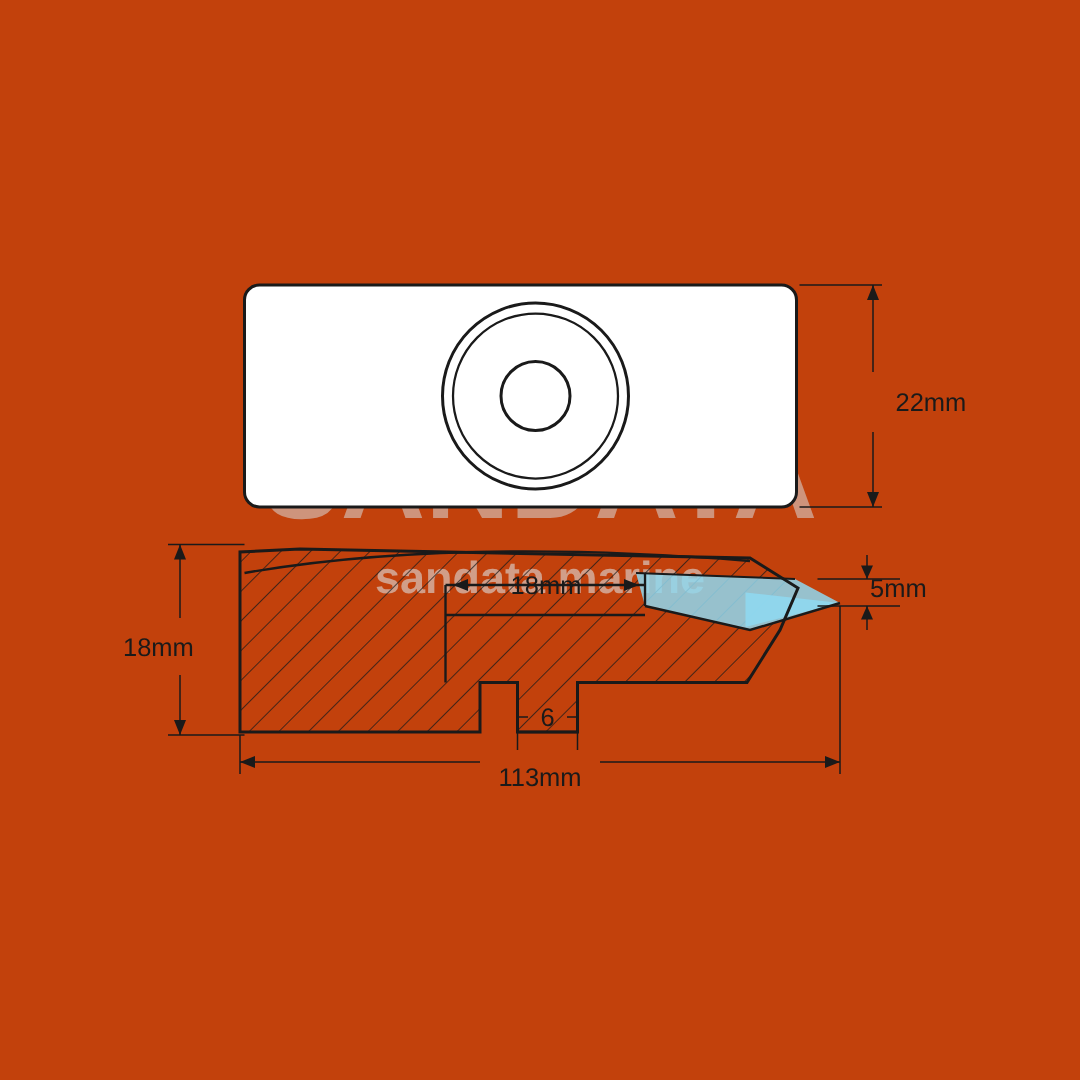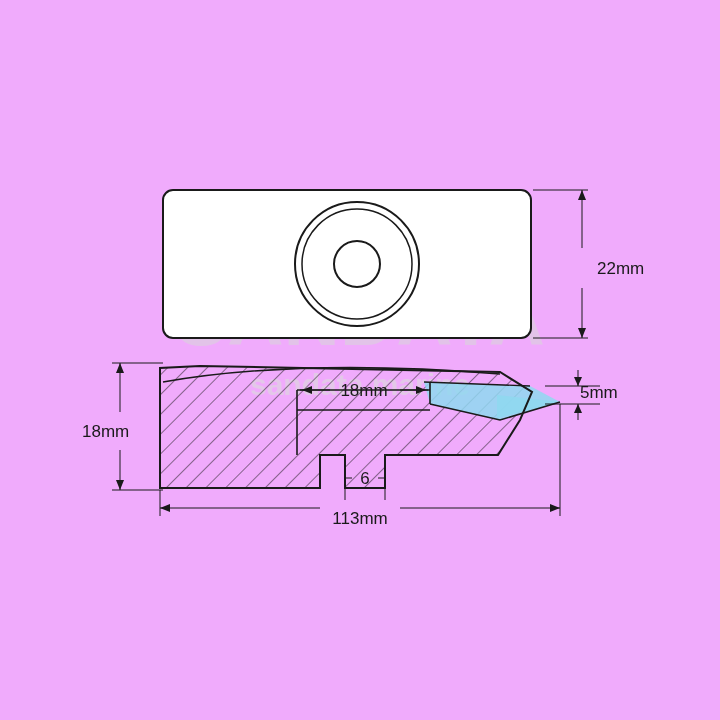--- a/index.html
+++ b/index.html
@@ -10,21 +10,21 @@
   body {
     width: 720px;
     height: 720px;
     font-family: "Liberation Sans", sans-serif;
     overflow: hidden;
   }
   #stage {
     position: relative;
     width: 720px;
     height: 720px;
-    background: #f0abfc;
+    background: #c2410c;
   }
   svg.drawing {
     position: absolute;
     left: 0;
     top: 0;
     width: 720px;
     height: 720px;
     display: block;
   }
   .dim-text {

